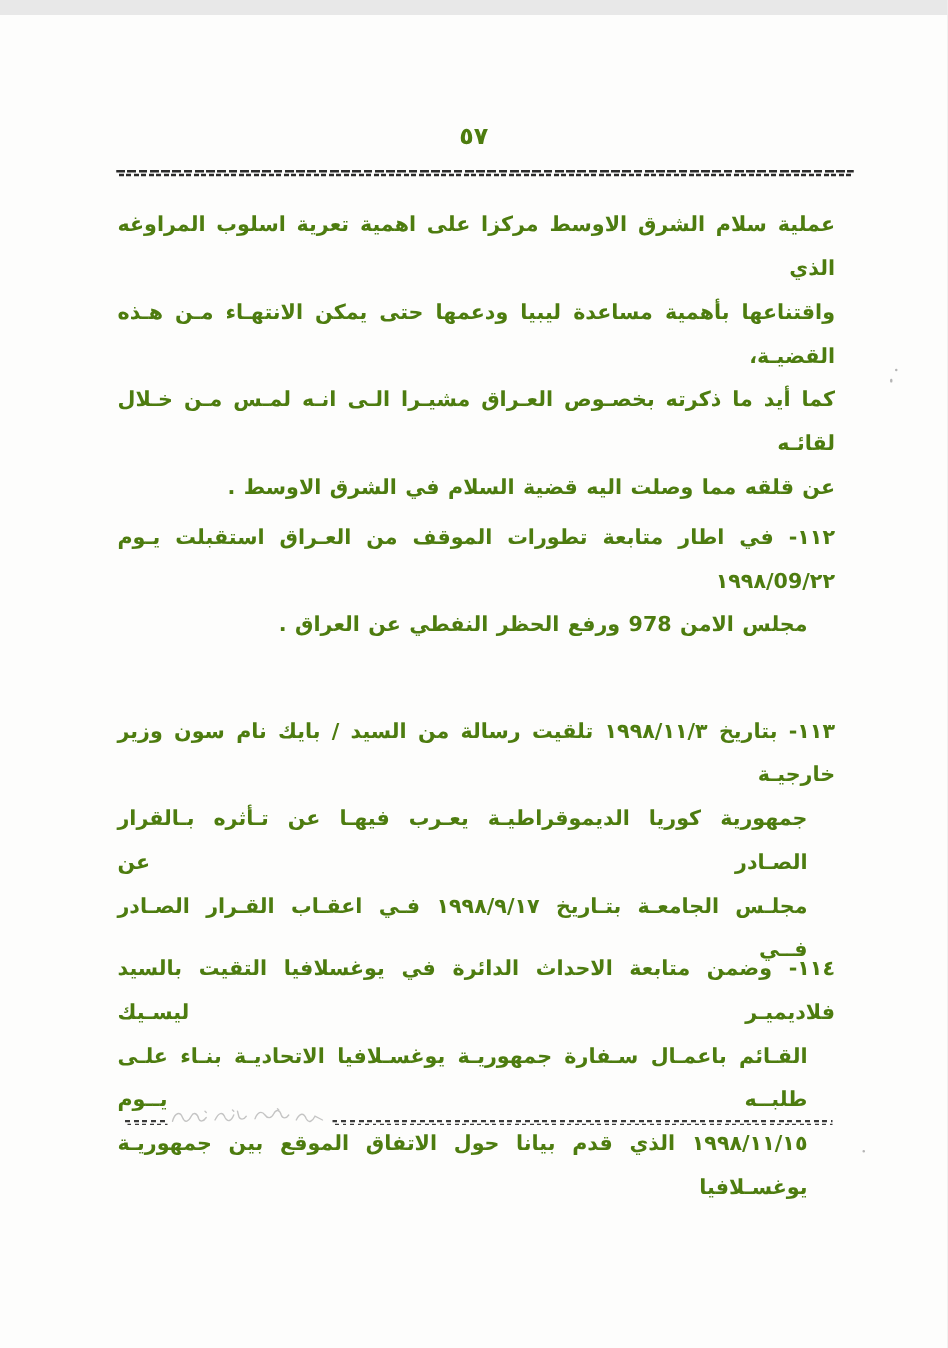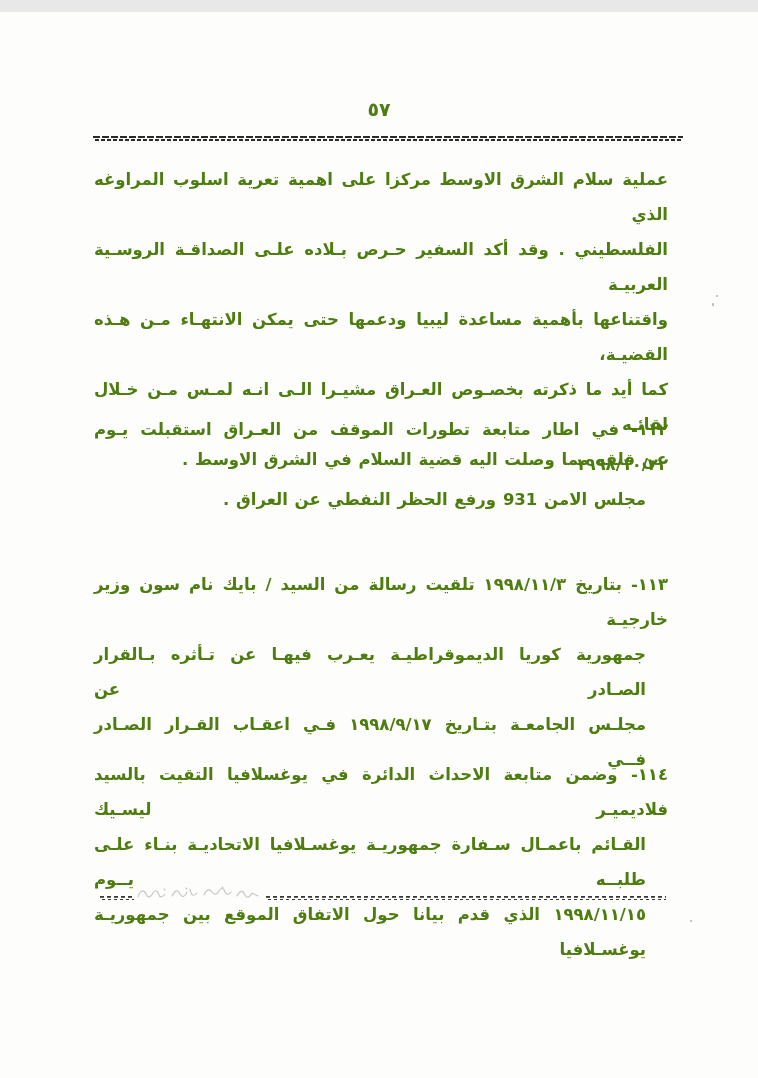--- a/index.html
+++ b/index.html
@@ -57,29 +57,28 @@
 <body>
 
 <div class="page" lang="ar">
 
   <div class="pagenum">٥٧</div>
 
   <div class="top-rule"></div>
 
   <div class="block b-intro">
     <div class="line j">عملية سلام الشرق الاوسط مركزا على اهمية تعرية اسلوب المراوغه  الذي</div>
-    <div class="line j">الفلسطيني . وقد  أكد السفير حـرص بـلاده علـى الصداقـة الروسـية العربيـة</div>
     <div class="line j">واقتناعها بأهمية مساعدة ليبيا ودعمها حتى يمكن الانتهـاء مـن هـذه القضيـة،</div>
     <div class="line j">كما أيد ما ذكرته بخصـوص العـراق مشيـرا الـى انـه لمـس مـن خـلال لقائـه</div>
     <div class="line last">عن قلقه مما وصلت اليه قضية السلام في الشرق الاوسط .</div>
   </div>
 
   <div class="block item b-112">
-    <div class="line j first">١١٢- في اطار متابعة تطورات الموقف من العـراق استقبلت يـوم ١٩٩٨/١٠/٢٢</div>
-    <div class="line last">مجلس الامن 931 ورفع الحظر النفطي عن العراق .</div>
+    <div class="line j first">١١٢- في اطار متابعة تطورات الموقف من العـراق استقبلت يـوم ١٩٩٨/09/٢٢</div>
+    <div class="line last">مجلس الامن 978 ورفع الحظر النفطي عن العراق .</div>
   </div>
 
   <div class="block item b-113">
     <div class="line j first">١١٣- بتاريخ ١٩٩٨/١١/٣ تلقيت رسالة من السيد / بايك نام سون وزير خارجيـة</div>
     <div class="line j">جمهورية كوريا  الديموقراطيـة يعـرب فيهـا عن تـأثره بـالقرار الصـادر عن</div>
     <div class="line j">مجلـس الجامعـة بتـاريخ ١٩٩٨/٩/١٧ فـي اعقـاب القـرار الصـادر فــي</div>
   </div>
 
   <div class="block item b-114">
     <div class="line j first">١١٤- وضمن متابعة الاحداث الدائرة في يوغسلافيا التقيت بالسيد  فلاديميـر ليسـيك</div>

